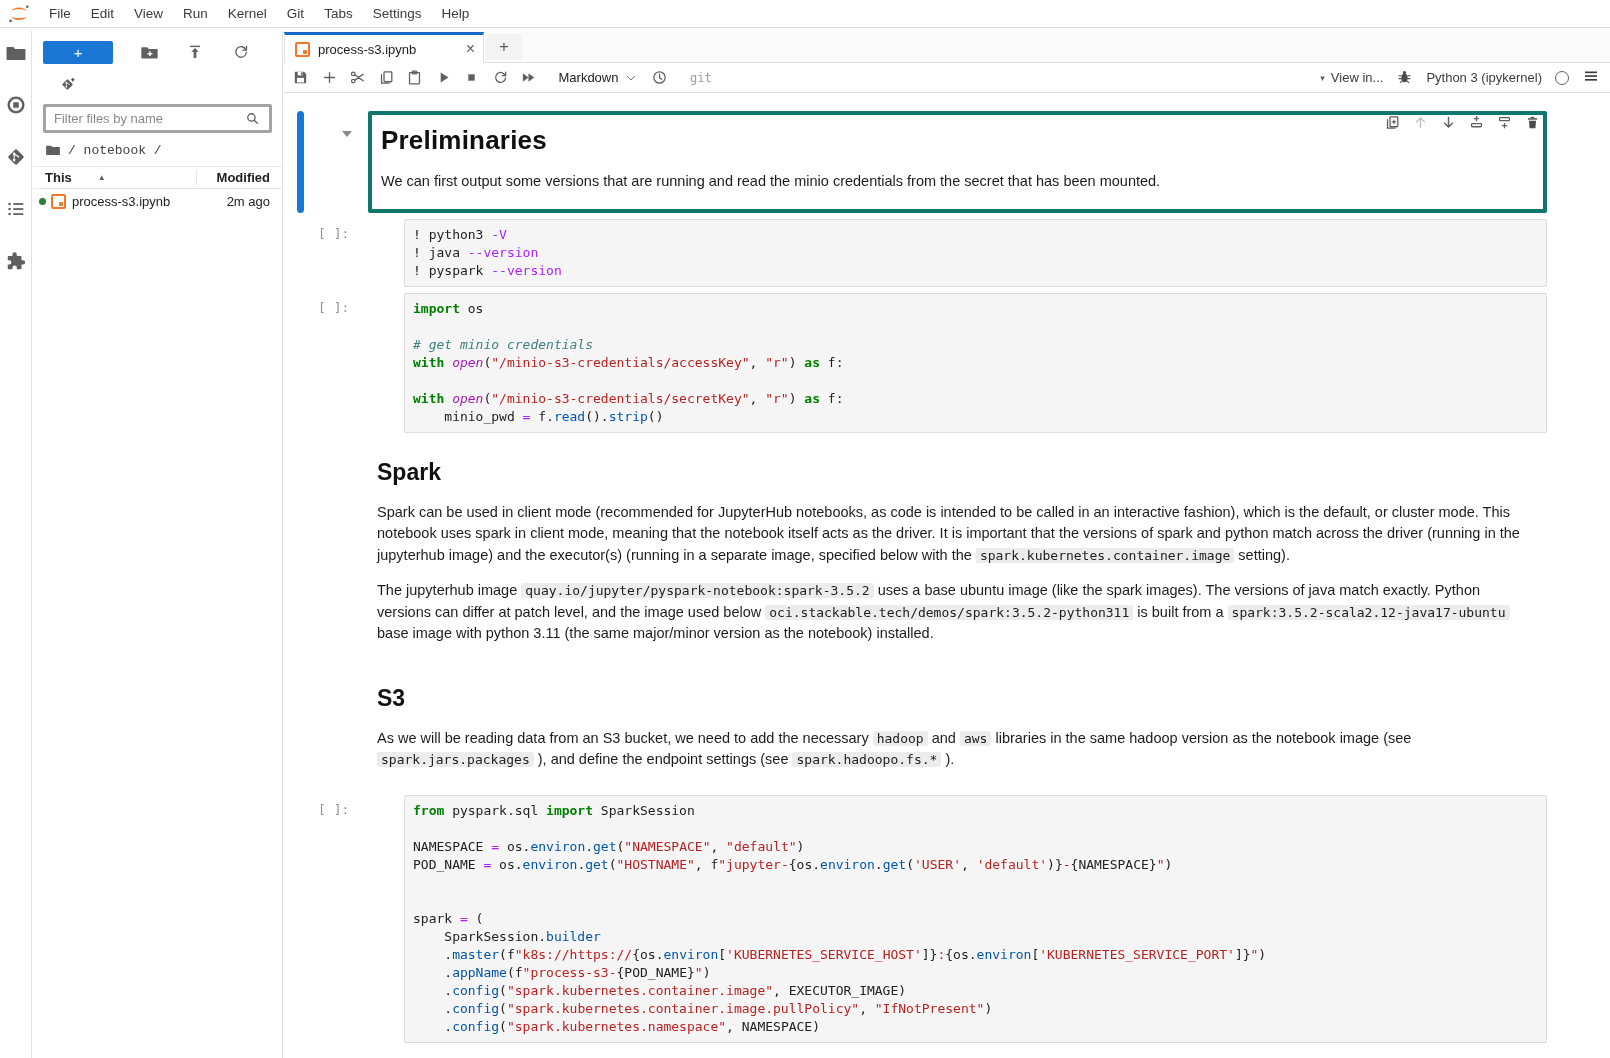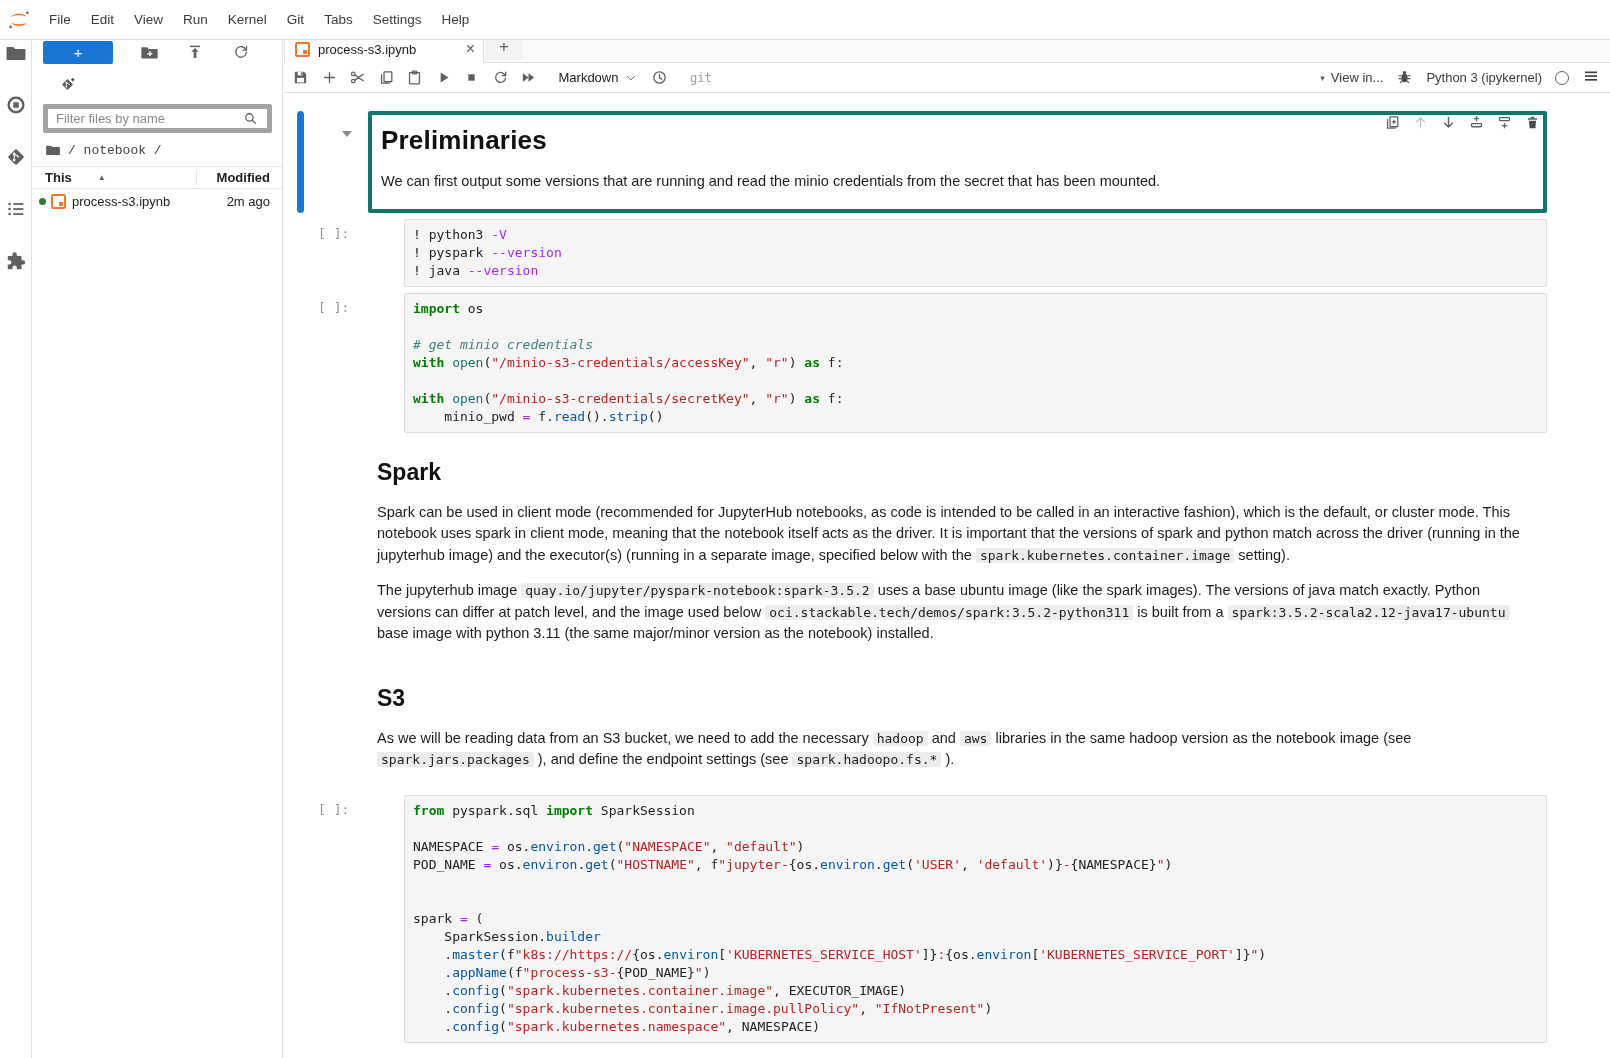--- a/index.html
+++ b/index.html
@@ -1,39 +1,39 @@
 <!DOCTYPE html>
 <html><head>
 <meta charset="utf-8">
 <style>
   * { box-sizing: border-box; margin: 0; padding: 0; }
   html,body { width:1610px; height:1058px; overflow:hidden; background:#fff;
     font-family:"Liberation Sans", sans-serif; color:#212121; }
 
   
-  #menubar { position:absolute; top:0; left:0; right:0; height:40px; background:#fff;
+  #menubar { position:absolute; top:0; left:0; right:0; height:28px; background:#fff;
     border-bottom:1px solid #dcdcdc; display:flex; align-items:center; z-index:9; }
   #menubar .logo { width:26px; height:24px; margin:0 7px 0 6px; flex:none; }
   .menu-item { padding:0 10px; font-size:13.5px; color:#3b3b3b; line-height:29px; cursor:default; }
 
   
   #activitybar { position:absolute; top:31px; left:0; width:32px; bottom:0; background:#fff;
     border-right:1px solid #e0e0e0; display:flex; flex-direction:column; align-items:center; padding-top:10px; }
   #activitybar .act { width:24px; height:24px; margin-bottom:28px; display:flex; align-items:center; justify-content:center; }
   #activitybar svg { display:block; }
 
   
   #filebrowser { position:absolute; top:31px; left:33px; width:250px; bottom:0; background:#fff;
     border-right:1px solid #e0e0e0; font-size:13px; }
   .fb-toolbar { display:flex; align-items:center; padding:9px 10px 0 10px; gap:0; }
   .fb-newlauncher { width:74px; height:23px; background:#1976d2; border-radius:2px; border:none;
     color:#fff; font-size:15px; line-height:21px; text-align:center; margin-right:22px; }
   .fb-tool { width:30px; height:24px; display:flex; align-items:center; justify-content:center; margin-right:17px; }
   .fb-row2 { padding:12px 0 0 26px; height:32px; }
-  .fb-filter { margin:8px 10px 0 10px; height:29px; border:5px solid #a3a3a3; border-radius:2px;
+  .fb-filter { margin:8px 10px 0 10px; height:29px; border:3px solid #a3a3a3; border-radius:2px;
     display:flex; align-items:center; padding:0 8px; }
   .fb-filter input { border:none; outline:none; flex:1; font-size:13px; color:#212121;
     font-family:"Liberation Sans",sans-serif; background:transparent; }
   .fb-filter input::placeholder { color:#8a8a8a; }
   .fb-crumb { display:flex; align-items:center; gap:7px; padding:9px 12px 8px 12px; color:#424242;font-family:Liberation Mono, monospace; }
   .fb-header { display:flex; border-top:1px solid #e6e6e6; border-bottom:1px solid #e6e6e6;
     height:23px; align-items:center; font-weight:bold; color:#212121; }
   .fb-header .col-name { flex:1; padding-left:12px; display:flex; align-items:center; gap:26px; }
   .fb-header .sort { font-size:8px; color:#5f5f5f; }
   .fb-header .col-mod { width:86px; border-left:1px solid #e6e6e6; text-align:right; padding-right:12px; }
@@ -87,21 +87,21 @@
   .mdp code { font-family:"DejaVu Sans Mono",monospace; font-size:13px; background:#ececec;
     border-radius:2px; padding:0 4px; color:#212121; }
   .collapse-arrow { margin-left:24px; margin-top:13px; width:0; height:0; border-left:5px solid transparent;
     border-right:5px solid transparent; border-top:6px solid #8a8a8a; }
 
   .cell-toolbar { position:absolute; top:2px; right:6px; display:flex; gap:10px; align-items:center; }
   .cell-toolbar .ctb { width:18px; height:18px; display:flex; align-items:center; justify-content:center; }
 
   
   .tk-k { color:#008000; font-weight:bold; }
-  .tk-b { color:#0f766e; }
+  .tk-b { color:#a21caf;font-style:italic; }
   .tk-s { color:#ba2121; }
   .tk-c { color:#408080; font-style:italic; }
   .tk-op { color:#aa22ff; }
   .tk-p { color:#0055aa; }
   .tk-d { color:#212121; }
 
   svg.i { stroke:#5f5f5f; fill:none; stroke-width:1.8; stroke-linecap:round; stroke-linejoin:round; }
   svg.if { fill:#5f5f5f; stroke:none; }
 </style>
 </head>
@@ -375,22 +375,22 @@
         <h1 class="mdh">Preliminaries</h1>
         <p class="mdp">We can first output some versions that are running and read the minio credentials from the secret that has been mounted.</p>
       </div>
     </div>
 
     <div class="cell">
       <div class="collapser"></div>
       <div class="promptcol">[ ]:</div>
       <div class="input code-box">
           <div class="cm-line"><span class="tk-d">! python3 </span><span class="tk-op">-V</span></div>
+          <div class="cm-line"><span class="tk-d">! java </span><span class="tk-op">--version</span></div>
           <div class="cm-line"><span class="tk-d">! pyspark </span><span class="tk-op">--version</span></div>
-          <div class="cm-line"><span class="tk-d">! java </span><span class="tk-op">--version</span></div>
         </div>
     </div>
 
     <div class="cell">
       <div class="collapser"></div>
       <div class="promptcol">[ ]:</div>
       <div class="input code-box">
           <div class="cm-line"><span class="tk-k">import</span><span class="tk-d"> os</span></div>
           <div class="cm-line">&nbsp;</div>
           <div class="cm-line"><span class="tk-c"># get minio credentials</span></div>

